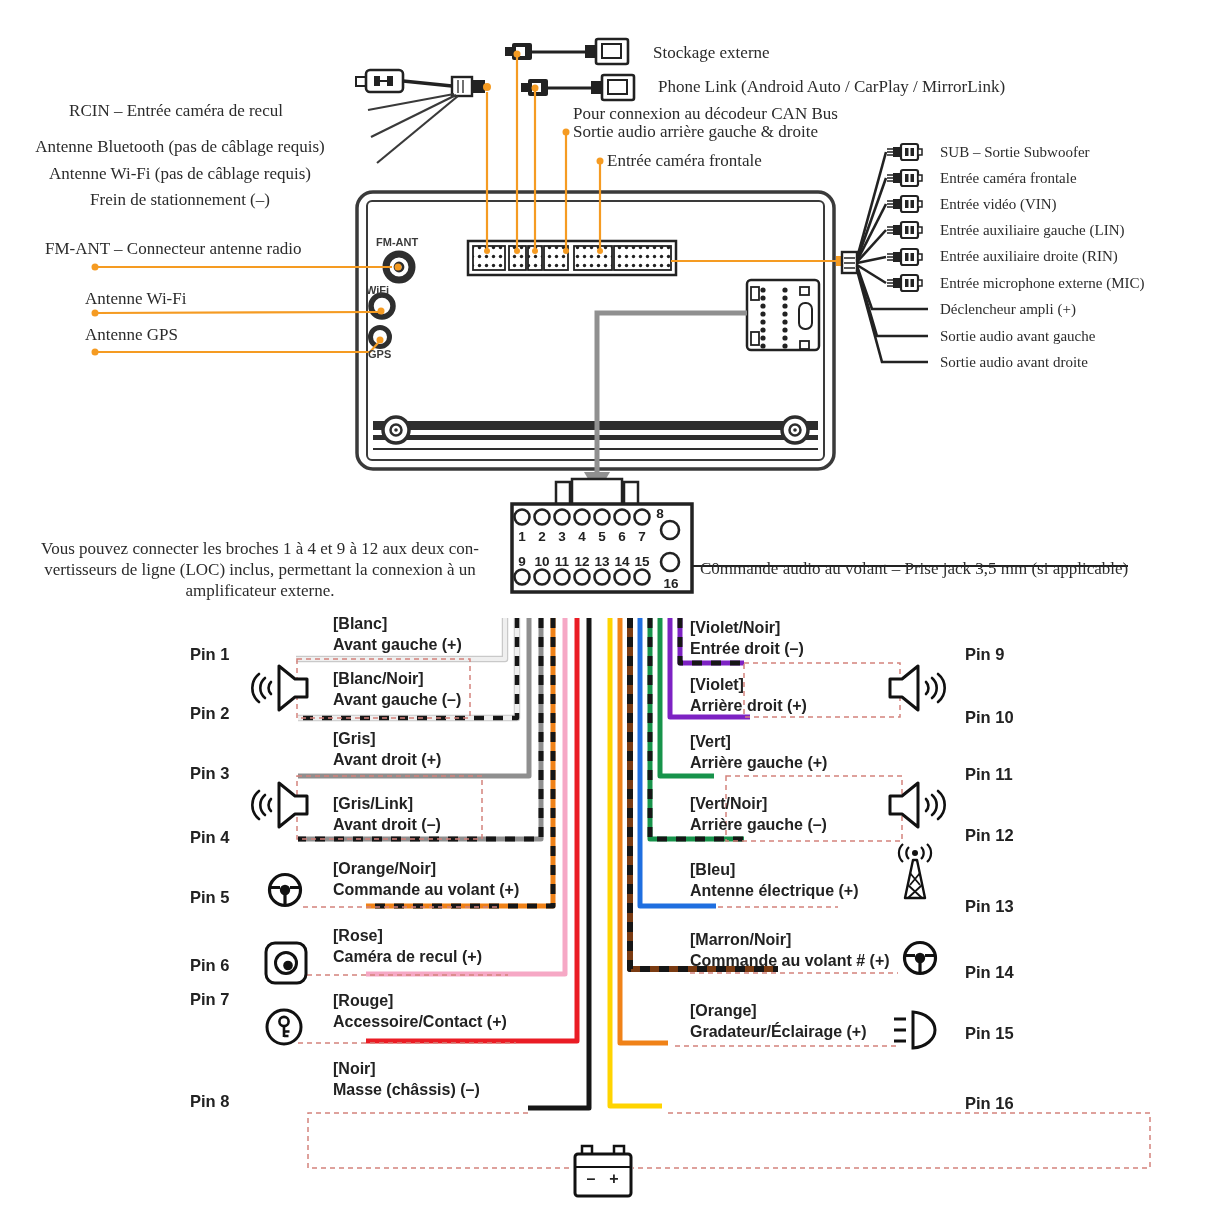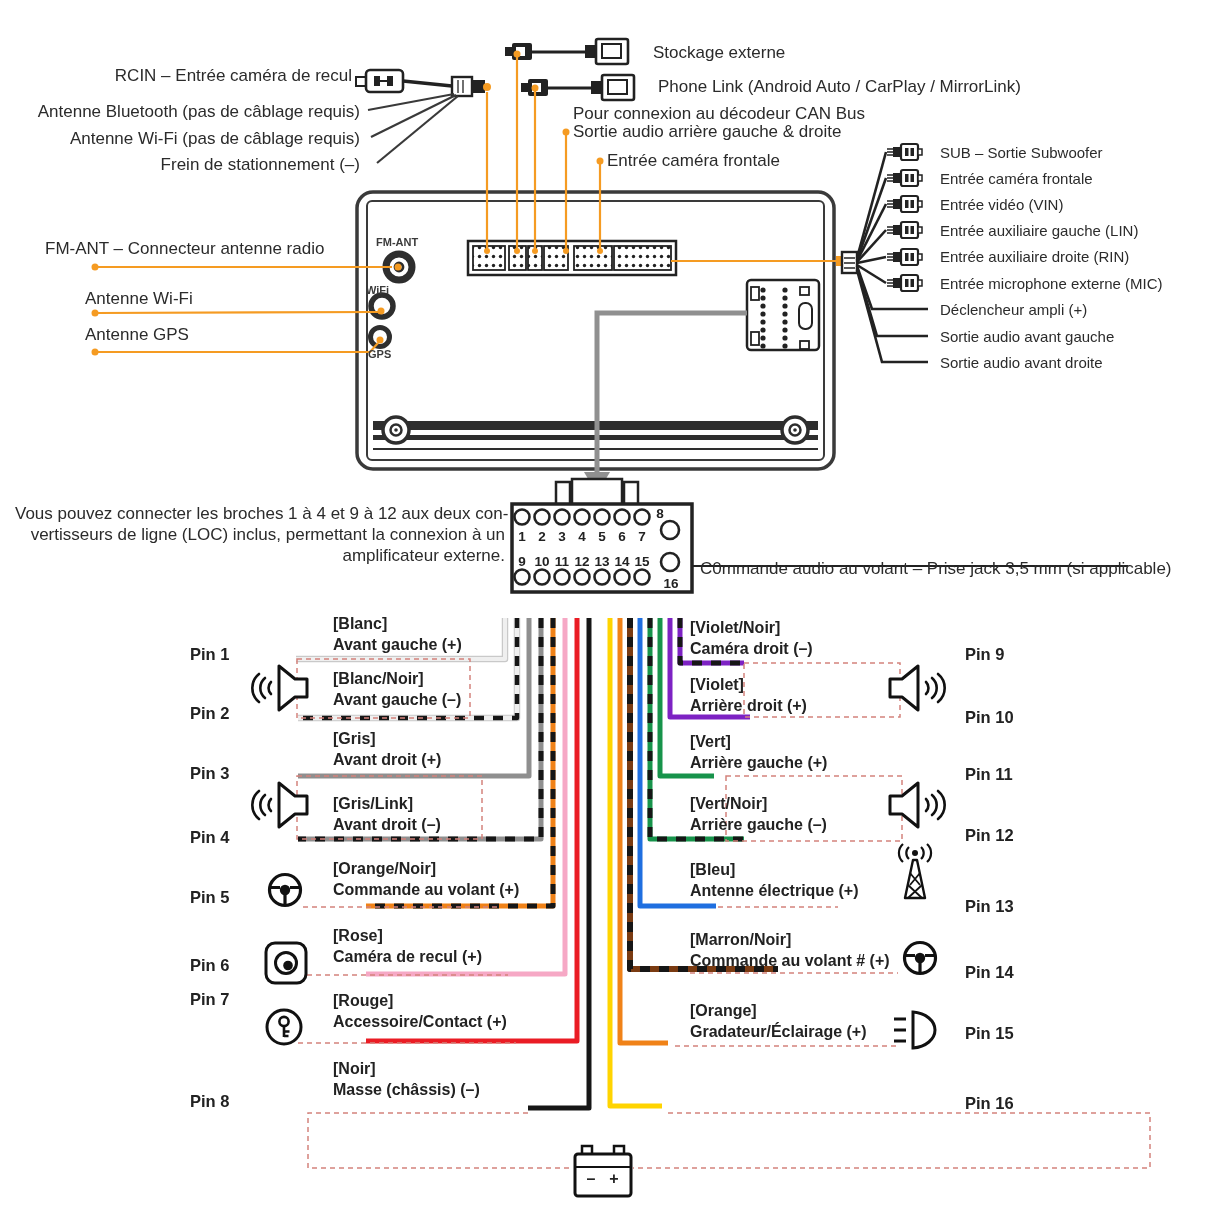--- a/index.html
+++ b/index.html
@@ -1,20 +1,20 @@
 <!DOCTYPE html>
 <html><head>
 <meta charset="utf-8">
 <style>
   html,body{margin:0;padding:0;background:#fff;}
   #stage{position:relative;width:1214px;height:1214px;background:#fff;overflow:hidden;
          font-family:"Liberation Sans",sans-serif;color:#2b2b2b;}
   #art{position:absolute;left:0;top:0;}
-  .label{position:absolute;font-size:17px;line-height:21px;white-space:nowrap;color:#2b2b2b;}
-  .r{text-align:right;}
+  .label{position:absolute;font-size:17px;line-height:21px;white-space:nowrap;color:#2b2b2b;font-family:Liberation Serif, serif;}
+  .r{text-align:center;margin-top:35px;}
   .sm{font-size:15px;}
   .pinblock{position:absolute;font-size:16px;line-height:21px;font-weight:700;white-space:nowrap;color:#222;}
   .pinnum{position:absolute;font-size:16.5px;font-weight:700;white-space:nowrap;color:#222;}
   .devlbl{position:absolute;font-size:11px;font-weight:700;color:#3a3a3a;white-space:nowrap;}
   svg text{font-family:"Liberation Sans",sans-serif;font-weight:700;fill:#222;}
   .cnum{font-size:13.5px;}
   .bat{font-size:16px;}
 </style>
 </head>
 <body>
@@ -419,21 +419,21 @@
 <div class="pinnum" style="left:190px;top:990px">Pin 7</div>
 
 <div class="pinblock" style="left:333px;top:1058px">
   <div>[Noir]</div>
   <div>Masse (châssis) (–)</div>
 </div>
 <div class="pinnum" style="left:190px;top:1092px">Pin 8</div>
 
 <div class="pinblock" style="left:690px;top:617px">
   <div>[Violet/Noir]</div>
-  <div>Caméra droit (–)</div>
+  <div>Entrée droit (–)</div>
 </div>
 <div class="pinnum" style="left:965px;top:645px">Pin 9</div>
 
 <div class="pinblock" style="left:690px;top:674px">
   <div>[Violet]</div>
   <div>Arrière droit (+)</div>
 </div>
 <div class="pinnum" style="left:965px;top:708px">Pin 10</div>
 
 <div class="pinblock" style="left:690px;top:731px">

